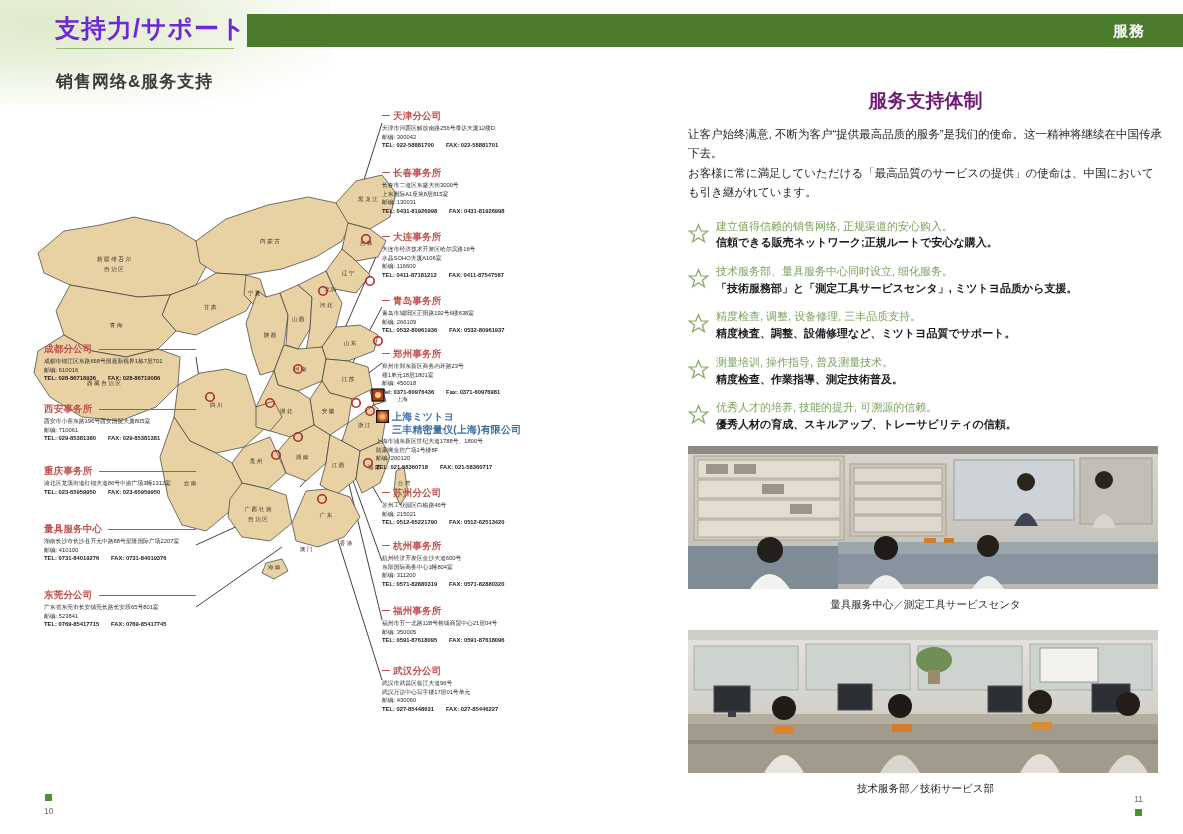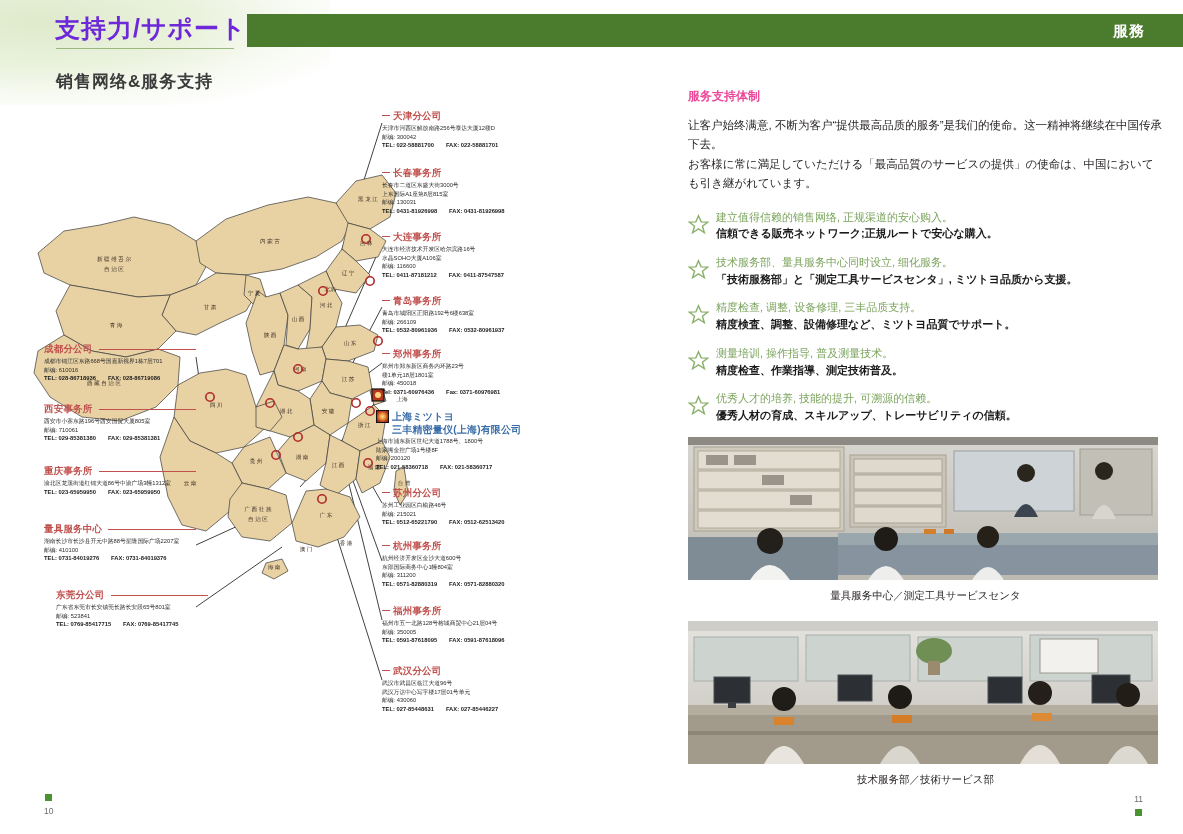--- a/index.html
+++ b/index.html
@@ -69,21 +69,21 @@
   .addr.left .nm .dash{ flex:1; height:1px; background:#c0504d; margin-left:6px; }
 
   .hq-ico{
     display:inline-block; width:13px; height:13px; vertical-align:-3px; margin-right:3px;
     background:radial-gradient(circle at 50% 50%, #ffe08a 0%, #e8913a 38%, #b4361b 72%, #7d1d0e 100%);
     border:1.5px solid #111;
   }
 
   
   .right-pane{ position:absolute; left:688px; top:88px; width:475px; z-index:3; }
-  .r-title{ color:#ec4899; font-size:12px; font-weight:bold; margin:0 0 11px 0; }
+  .r-title{ color:#701a75; font-size:19px; font-weight:bold; margin:0 0 11px 0;text-align:center; }
   .r-para{ font-size:11.5px; line-height:1.62; color:#231f20; margin:0; }
   .r-para.jp{ margin-top:2px; }
 
   .bullets{ margin-top:17px; }
   .bullet{ display:flex; align-items:flex-start; margin-bottom:13px; }
   .star{ flex:0 0 21px; margin-top:4px; margin-right:7px; }
   .btxt .cn{ color:#7aa35c; font-size:11px; line-height:1.45; }
   .btxt .jp{ color:#1a1a1a; font-size:11px; font-weight:bold; line-height:1.5; }
 
   .photo{ width:470px; height:143px; position:relative; overflow:hidden; border:0; }
@@ -367,21 +367,21 @@
   <div class="addr left" style="left:44px; top:428px; width:152px;">
     <div class="nm">
         <span>量具服务中心</span>
         <span class="dash"></span>
       </div>
     <div class="ln">湖南长沙市长沙县开元中路88号星隆国际广场2207室</div>
     <div class="ln">邮编: 410100</div>
     <div class="tel"><span>TEL: 0731-84019276</span><span class="fx">FAX: 0731-84019376</span></div>
   </div>
 
-  <div class="addr left" style="left:44px; top:494px; width:152px;margin-left:12px;">
+  <div class="addr left" style="left:44px; top:494px; width:152px;">
     <div class="nm">
         <span>东莞分公司</span>
         <span class="dash"></span>
       </div>
     <div class="ln">广东省东莞市长安镇莞长路长安段65号801室</div>
     <div class="ln">邮编: 523841</div>
     <div class="tel"><span>TEL: 0769-85417715</span><span class="fx">FAX: 0769-85417745</span></div>
   </div>
 </div>
 

